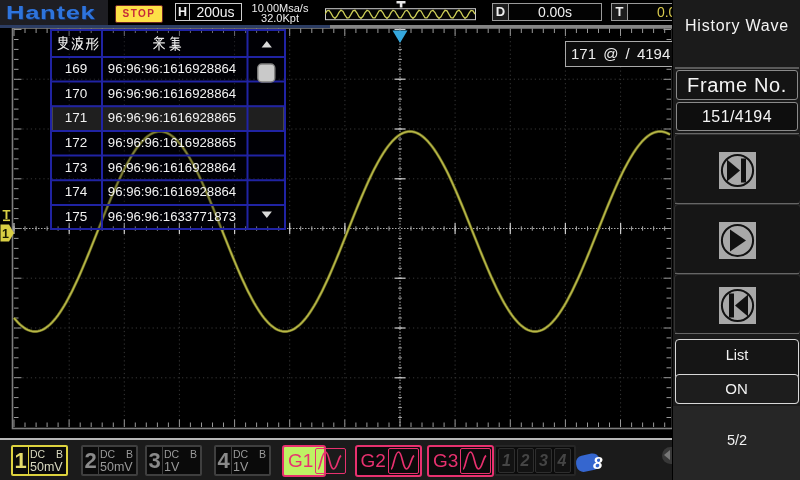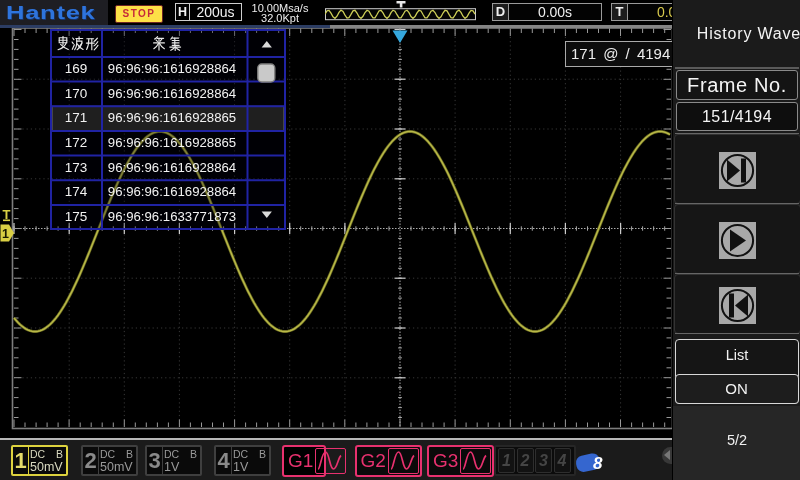--- a/index.html
+++ b/index.html
@@ -456,21 +456,21 @@
       <polyline points="0,14.2 2,10.8 4,10.4 6,13.2 8,16.9 10,18.3 12,16.2 14,12.4 16,10.1 18,11.4 20,15.1 22,18.0 24,17.7 26,14.4 28,10.9 30,10.3 32,13.0 34,16.7 36,18.3 38,16.3 40,12.5 42,10.2 44,11.3 46,14.9 48,17.9 50,17.8 52,14.5 54,11.0 56,10.3 58,12.9 60,16.6 62,18.3 64,16.5 66,12.7 68,10.2 70,11.2 72,14.7 74,17.8 76,17.8 78,14.7 80,11.2 82,10.2 84,12.7 86,16.5 88,18.3 90,16.6 92,12.9 94,10.3 96,11.0 98,14.5 100,17.8 102,17.9 104,14.9 106,11.3 108,10.2 110,12.5 112,16.3 114,18.3 116,16.7 118,13.0 120,10.3 122,10.9 124,14.4 126,17.7 128,18.0 130,15.1 132,11.4 134,10.1 136,12.4 138,16.2 140,18.3 142,16.9 144,13.2 146,10.4 148,10.8 150,14.2" fill="none" stroke="#cdce58" stroke-width="1.3"></polyline>
       <rect x="71.5" y="1" width="9" height="2.5" fill="#e8e8e8"></rect>
       <rect x="74.8" y="1" width="2.6" height="6.5" fill="#e8e8e8"></rect>
     </svg>
 <div class="abs" style="left:492px;top:3px;width:15px;height:16px;background:#1c1c1c;border:1px solid #999;line-height:16px;text-align:center;font-size:13px;font-weight:bold;color:#f0f0f0;">D</div>
 <div class="abs" style="left:508px;top:3px;width:92px;height:16px;background:#030303;border:1px solid #999;line-height:16px;text-align:center;font-size:14px;color:#f0f0f0;">0.00s</div>
 <div class="abs" style="left:611px;top:3px;width:15px;height:16px;background:#1c1c1c;border:1px solid #999;line-height:16px;text-align:center;font-size:13px;font-weight:bold;color:#f0f0f0;">T</div>
 <div class="abs" style="left:627px;top:3px;width:92px;height:16px;background:#030303;border:1px solid #999;line-height:16px;text-align:center;font-size:14px;color:#d8ca4d;">0.00s</div>
 </div>
 <div id="rpanel" class="abs" style="left:672px;top:0;width:128px;height:480px;background:#1b1b1b;border-left:1px solid #000;">
-<div class="abs" style="left:0;top:25px;width:128px;text-align:right;font-size:16px;letter-spacing:0.8px;color:#f4f4f4;">History Wave</div>
+<div class="abs" style="left:0;top:17px;width:128px;text-align:center;font-size:16px;letter-spacing:0.8px;color:#f4f4f4;">History Wave</div>
 <div class="abs" style="left:2px;top:67px;width:124px;height:1.5px;background:#5a5a5a;"></div>
 <div class="abs" style="left:3px;top:70px;width:120px;height:28px;border:1.5px solid #8a8a8a;border-radius:3px;background:#141414;text-align:center;line-height:28px;font-size:20px;letter-spacing:0.6px;color:#f4f4f4;">Frame No.</div>
 <div class="abs" style="left:3px;top:102px;width:120px;height:27px;border:1.5px solid #8a8a8a;border-radius:3px;background:#0e0e0e;text-align:center;line-height:27px;font-size:16px;letter-spacing:0.4px;color:#f4f4f4;">151/4194</div>
 <div class="abs" style="left:2px;top:132.5px;width:124px;height:1.2px;background:#666;"></div>
 <div class="abs" style="left:1px;top:134px;width:125px;height:68px;border:1px solid #333;border-radius:4px;background:#161616;"></div>
 <svg class="abs" style="left:45.5px;top:151.5px" width="37" height="37" viewBox="0 0 37 37">
 <rect x="0" y="0" width="37" height="37" fill="#a8a8a8"></rect>
 <circle cx="18.5" cy="18.5" r="15.6" fill="none" stroke="#111" stroke-width="2"></circle>
 <path d="M8,7.5 L21,18.5 L8,29.5 Z" fill="#111"></path>
 <rect x="22" y="6.5" width="5" height="24" fill="#111"></rect>
@@ -517,21 +517,21 @@
 <div class="abs" style="left:17px;top:1px;font-size:10.5px;color:#9a9a9a;">DC</div>
 <div class="abs" style="left:43px;top:1px;font-size:10.5px;color:#9a9a9a;">B</div>
 <div class="abs" style="left:17px;top:13px;font-size:12.5px;color:#9a9a9a;">1V</div>
 </div>
 <div class="abs" style="left:214px;top:5.5px;width:57px;height:31px;border:2px solid #3f3f3f;border-radius:2px;background:#0a0a0a;box-sizing:border-box;">
 <div class="abs" style="left:0px;top:0px;width:15px;height:27px;border-right:1.5px solid #3f3f3f;font-size:22px;font-weight:bold;color:#8a8a8a;line-height:27px;text-align:center;">4</div>
 <div class="abs" style="left:17px;top:1px;font-size:10.5px;color:#9a9a9a;">DC</div>
 <div class="abs" style="left:43px;top:1px;font-size:10.5px;color:#9a9a9a;">B</div>
 <div class="abs" style="left:17px;top:13px;font-size:12.5px;color:#9a9a9a;">1V</div>
 </div>
-<div class="abs" style="left:282px;top:5.5px;width:44px;height:32px;border:2px solid #e8316f;border-radius:3px;background:#000000;box-sizing:border-box;">
+<div class="abs" style="left:282px;top:5.5px;width:44px;height:32px;border:2px solid #e8316f;border-radius:3px;background:#bef264;box-sizing:border-box;">
 <div class="abs" style="left:4px;top:3px;font-size:19px;color:#e8316f;">G1</div>
 <div class="abs" style="left:31px;top:0.5px;width:31px;height:26.5px;border:1.5px solid #e8316f;border-radius:2px;box-sizing:border-box;">
 <svg width="28" height="23" viewBox="0 0 28 23">
           <path d="M2,20 C4.5,20 5.5,3 9.5,3 C13.5,3 13.5,20 17.5,20 C21,20 22,9 25,6.5" fill="none" stroke="#e8316f" stroke-width="1.7"></path>
         </svg>
 </div>
     </div>
 <div class="abs" style="left:354.5px;top:5.5px;width:67px;height:32px;border:2px solid #e8316f;border-radius:3px;background:#0a0a0a;box-sizing:border-box;">
 <div class="abs" style="left:4px;top:3px;font-size:19px;color:#e8316f;">G2</div>
 <div class="abs" style="left:31px;top:0.5px;width:31px;height:26.5px;border:1.5px solid #e8316f;border-radius:2px;box-sizing:border-box;">

